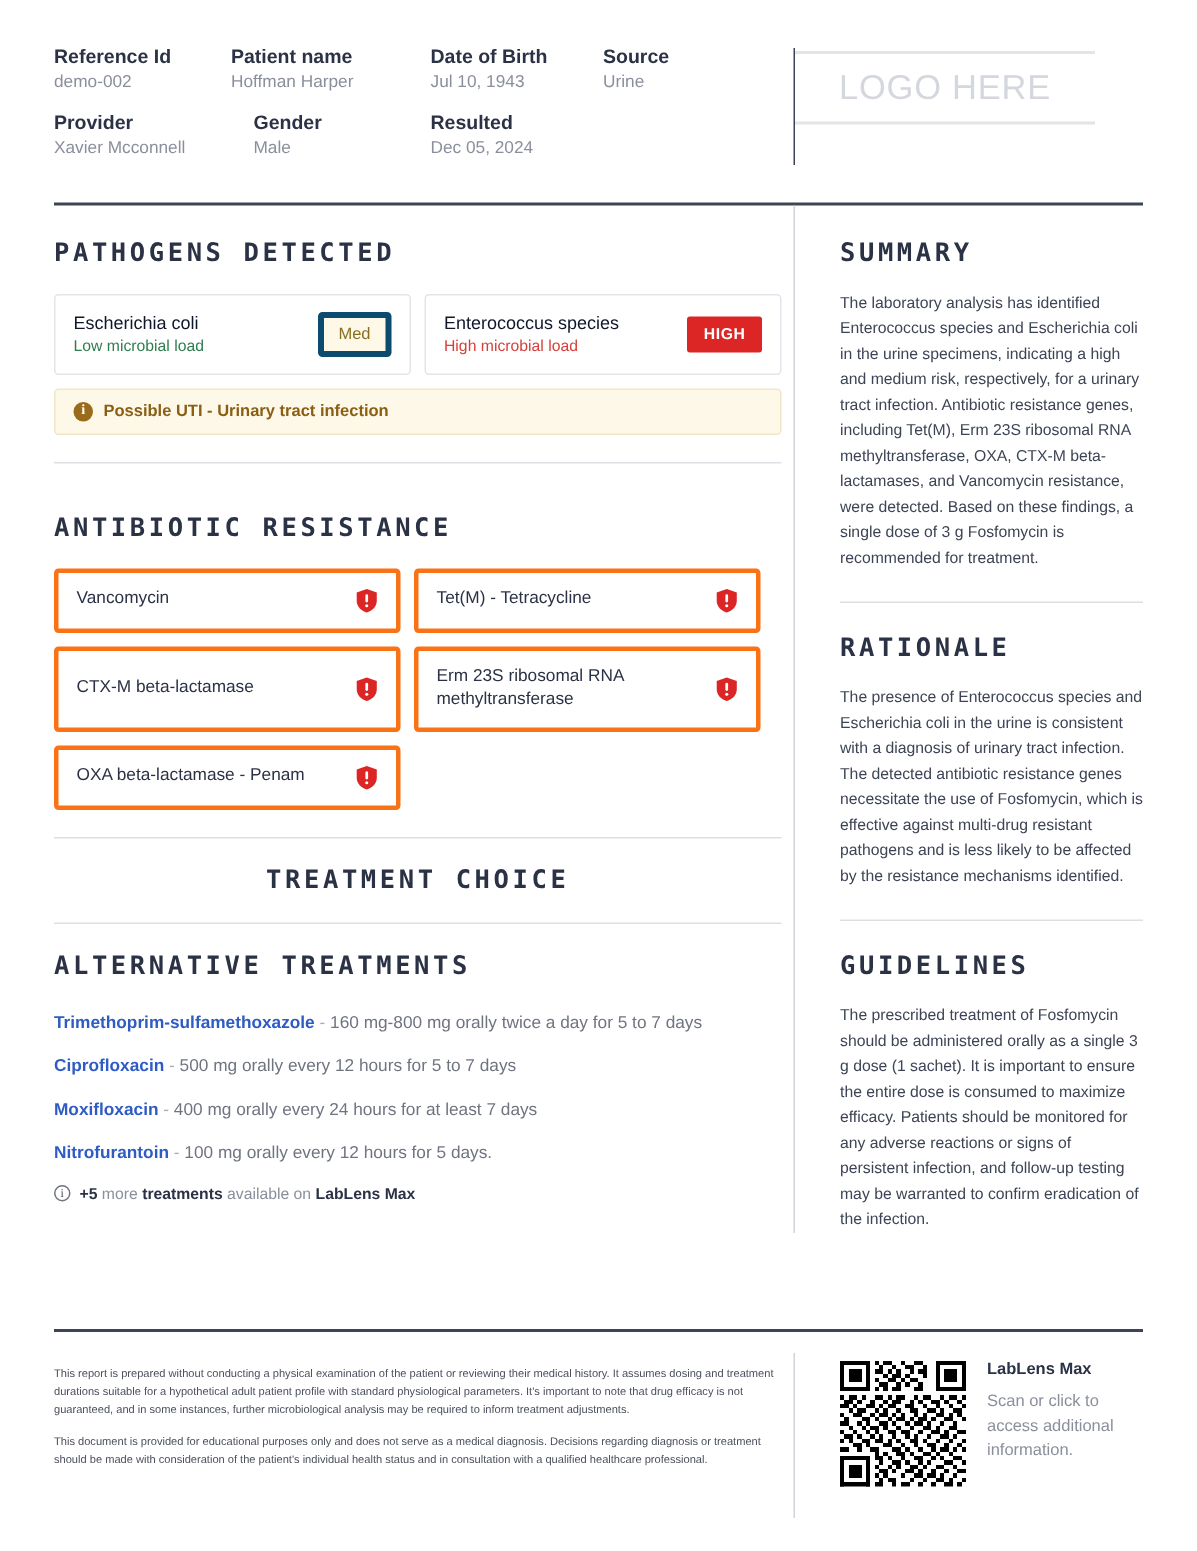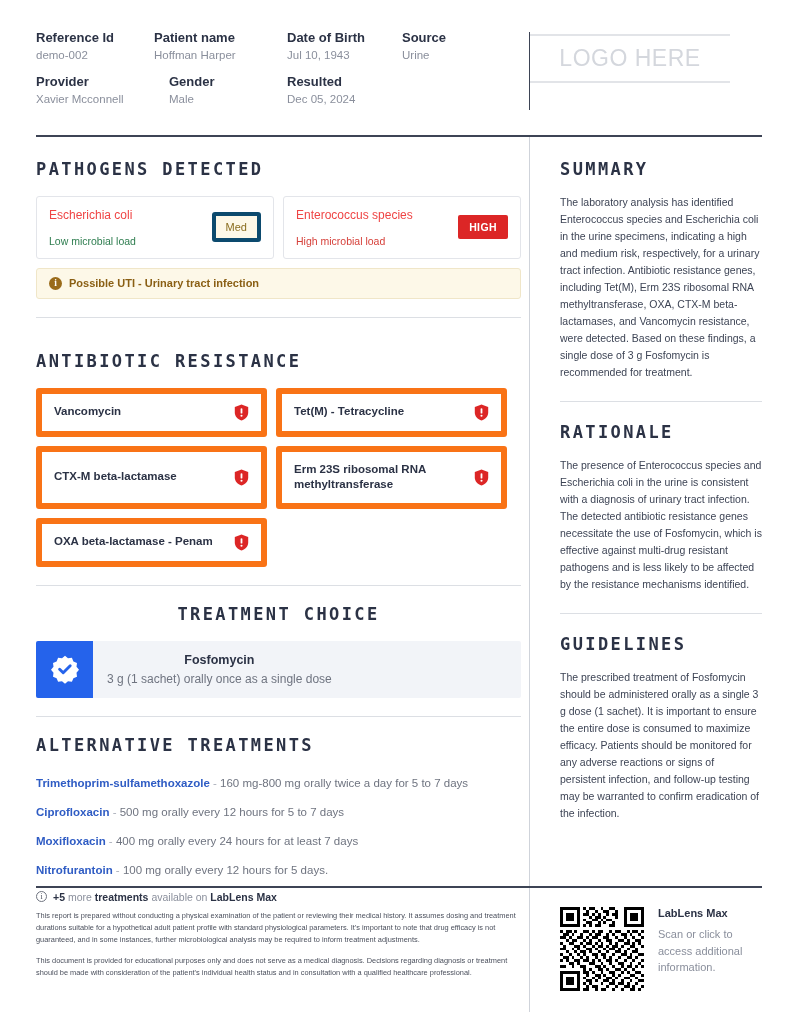--- a/index.html
+++ b/index.html
@@ -56,21 +56,21 @@
   .main-section-title { margin-bottom: 17px; }
   .section-rule { height: 1px; background: #dcdfe4; margin: 18px 0 0 0; }
 
   
   .card-grid { display: flex; gap: 9px; }
   .pathogen-card {
     flex: 1; border: 1px solid #e3e5ea; border-radius: 3px;
     padding: 11px 12px; display: flex; align-items: center; justify-content: space-between;
     min-height: 48px;
   }
-  .pathogen-name { font-size: 12px; color: #ef4444; margin-bottom: 13px; }
+  .pathogen-name { font-size: 12px; color: #0f172a; margin-bottom: 3px; }
   .pathogen-load { font-size: 10.5px; }
   .load-low { color: #2e7d4f; }
   .load-high { color: #d6403a; }
 
   .badge-med {
     background: #fdf8e8; border: 4px solid #0c4a6e; color: #8a6d1f;
     font-size: 11px; padding: 5px 10px; border-radius: 3px; white-space: nowrap;
   }
   .badge-high {
     background: #dc2626; color: #ffffff; font-size: 10.5px; font-weight: bold;
@@ -85,24 +85,23 @@
   .info-circle {
     width: 13px; height: 13px; border-radius: 50%; background: #9a6b1a;
     color: #fff; font-size: 9.5px; font-weight: bold; line-height: 13px;
     text-align: center; font-family: "Liberation Serif", serif; flex: 0 0 auto;
   }
   .alert-text { font-size: 11px; font-weight: bold; color: #8a5f14; }
 
   
   .res-grid { display: flex; flex-wrap: wrap; gap: 9px; }
   .res-card {
-    width: 231px; border: 6px solid #f97316; border-radius: 3px;
+    width: 231px; border: 3px solid #f97316; border-radius: 3px;
     padding: 10px 12px; display: flex; align-items: center; justify-content: space-between;
     min-height: 38px;
-    font-weight: bold;
   }
   .res-card.tall { min-height: 56px; }
   .res-name { font-size: 11.5px; color: #2b3245; line-height: 1.35; padding-right: 8px; }
   .shield { flex: 0 0 auto; }
 
   
   .treat-box { display: flex; background: #f2f4f8; border-radius: 2px; overflow: hidden; }
   .treat-icon-cell {
     width: 57px; background: #2563eb; display: flex; align-items: center; justify-content: center;
     flex: 0 0 auto;
@@ -281,32 +280,20 @@
             </svg>
           </div>
 
         </div>
       </div>
 
       <div class="section-rule"></div>
 
       <div style="margin-top:18px;text-align:center;">
         <div class="section-title main-section-title">TREATMENT CHOICE</div>
-        <div class="treat-box">
-          <div class="treat-icon-cell">
-            <svg width="32" height="32" viewBox="0 0 32 32">
-              <path fill="#ffffff" d="M16 2.8 l3.0 2.5 3.9 -0.5 1.5 3.6 3.6 1.5 -0.5 3.9 2.5 3.0 -2.5 3.0 0.5 3.9 -3.6 1.5 -1.5 3.6 -3.9 -0.5 -3.0 2.5 -3.0 -2.5 -3.9 0.5 -1.5 -3.6 -3.6 -1.5 0.5 -3.9 -2.5 -3.0 2.5 -3.0 -0.5 -3.9 3.6 -1.5 1.5 -3.6 3.9 0.5 Z"></path>
-              <path d="M10.6 16.2 l3.6 3.6 7.0 -7.0" stroke="#2563eb" stroke-width="2.9" fill="none" stroke-linecap="round" stroke-linejoin="round"></path>
-            </svg>
-          </div>
-          <div class="treat-body">
-            <div class="treat-name">Fosfomycin</div>
-            <div class="treat-dose">3 g (1 sachet) orally once as a single dose</div>
-          </div>
-        </div>
       </div>
 
       <div class="section-rule"></div>
 
       <div style="margin-top:18px;">
         <div class="section-title" style="margin-bottom:20px;">ALTERNATIVE TREATMENTS</div>
         <div class="alt-list">
 
           <div class="alt-row">
             <span class="alt-name">Trimethoprim-sulfamethoxazole</span><span class="alt-sep">&nbsp;-&nbsp;</span><span class="alt-dose">160 mg-800 mg orally twice a day for 5 to 7 days</span>

